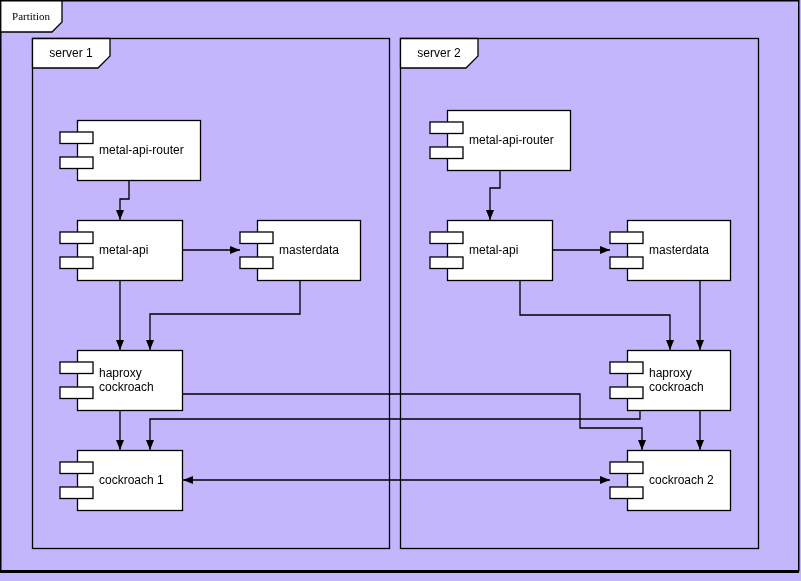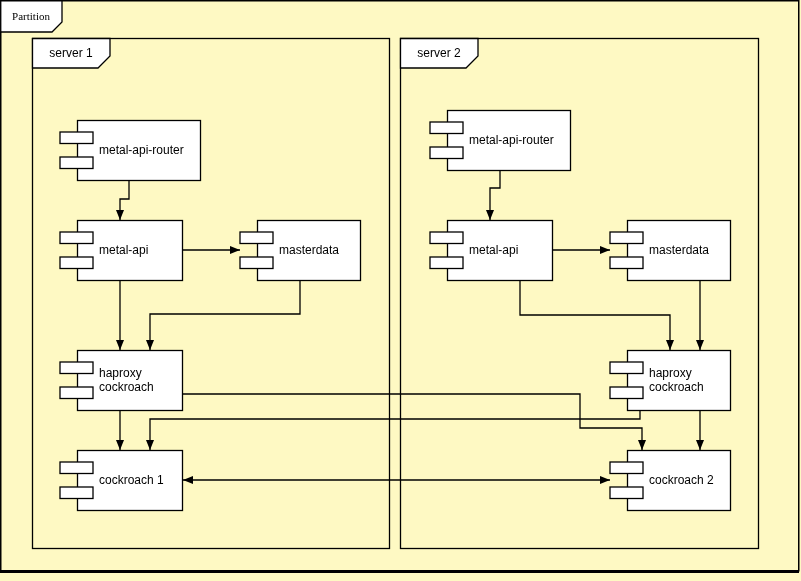--- a/index.html
+++ b/index.html
@@ -1,16 +1,16 @@
 <!DOCTYPE html>
 <html><head>
 <meta charset="utf-8">
 <style>
   html, body { margin: 0; padding: 0; background: #ffffff; }
-  .stage { position: relative; width: 801px; height: 581px; background: #fef9c3; overflow: hidden; }
+  .stage { position: relative; width: 801px; height: 581px; background: #c4b5fd; overflow: hidden; }
   svg { position: absolute; left: 0; top: 0; }
   svg text {
     font-family: "Liberation Sans", sans-serif;
     font-size: 12px;
     fill: #000000;
   }
   svg text.serif {
     font-family: "Liberation Serif", serif;
     font-size: 11px;
   }

